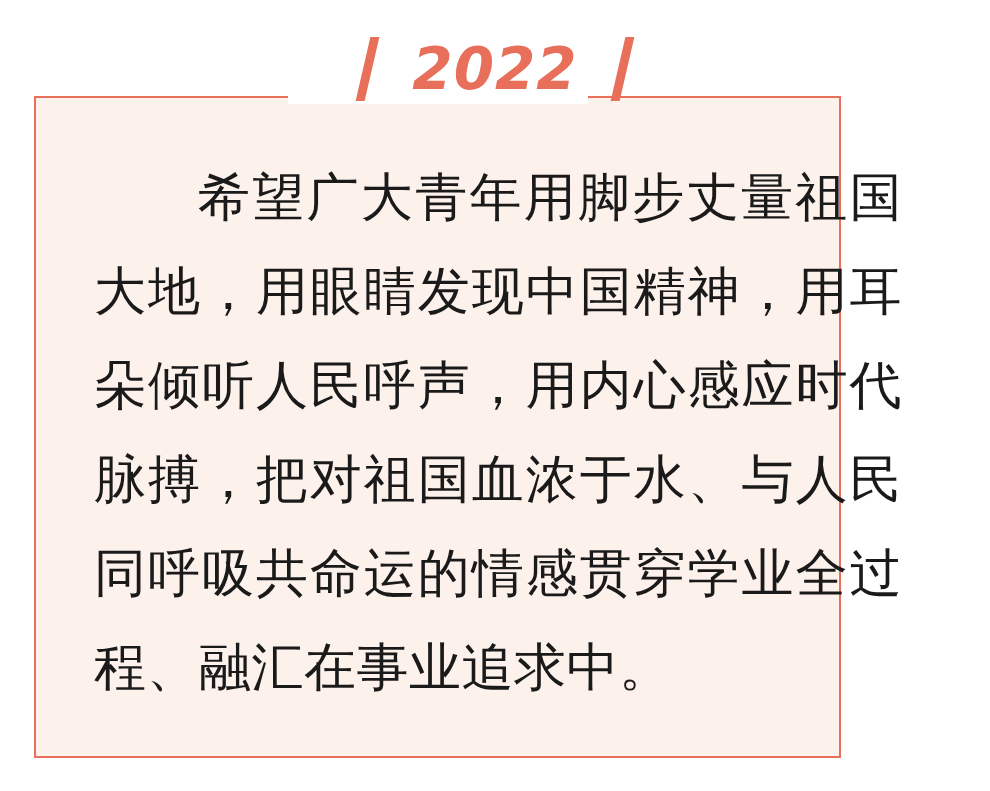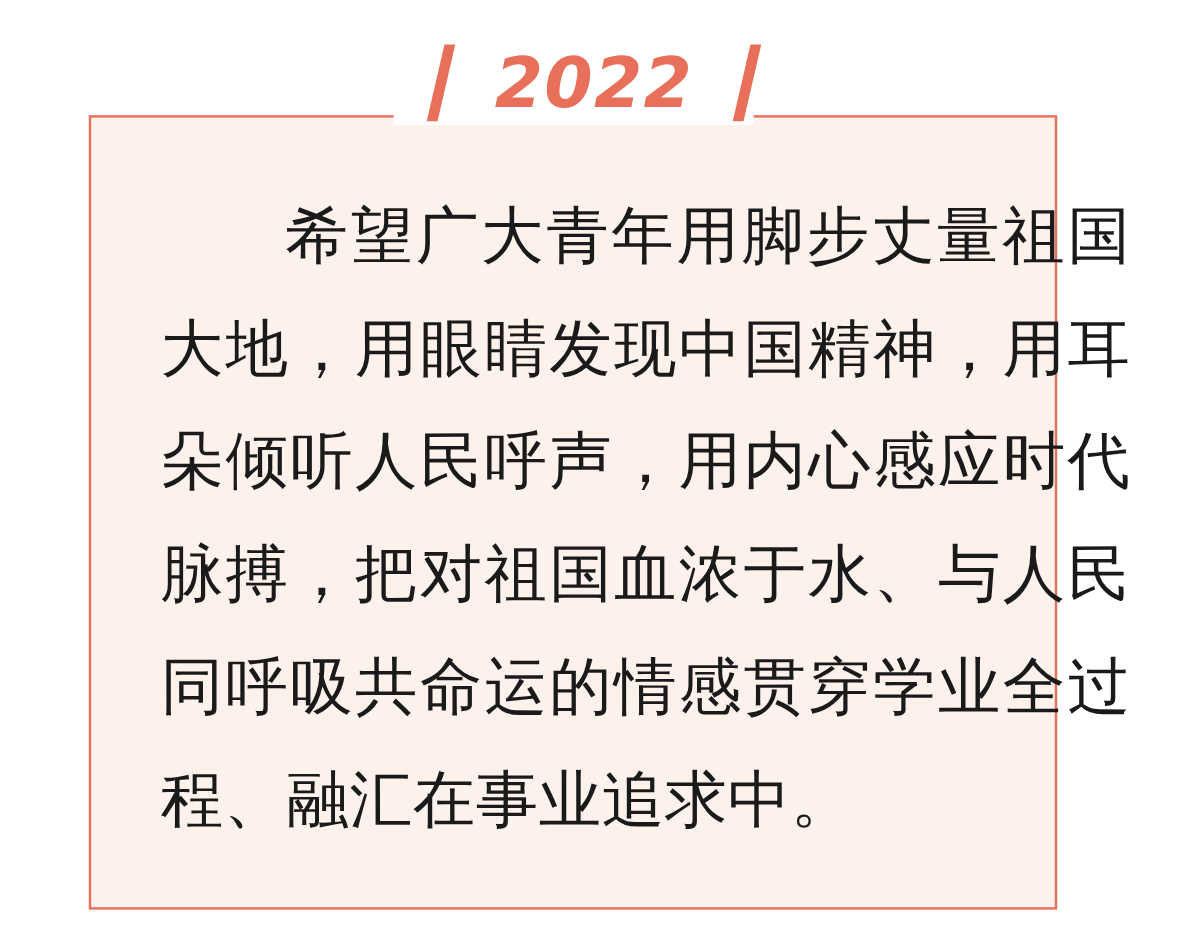--- a/index.html
+++ b/index.html
@@ -57,21 +57,20 @@
   .quote-card {
     position: absolute;
     left: 34px;
     top: 96px;
     width: 807px;
     height: 662px;
     box-sizing: border-box;
     border: 2px solid #e8705a;
     background: #fdf1ec;
     z-index: 1;
-    margin-left: 40px;
   }
   
   .card-notch {
     position: absolute;
     top: -6px;
     left: 50%;
     transform: translateX(-50%);
     width: 300px;
     height: 12px;
     background: #ffffff;

